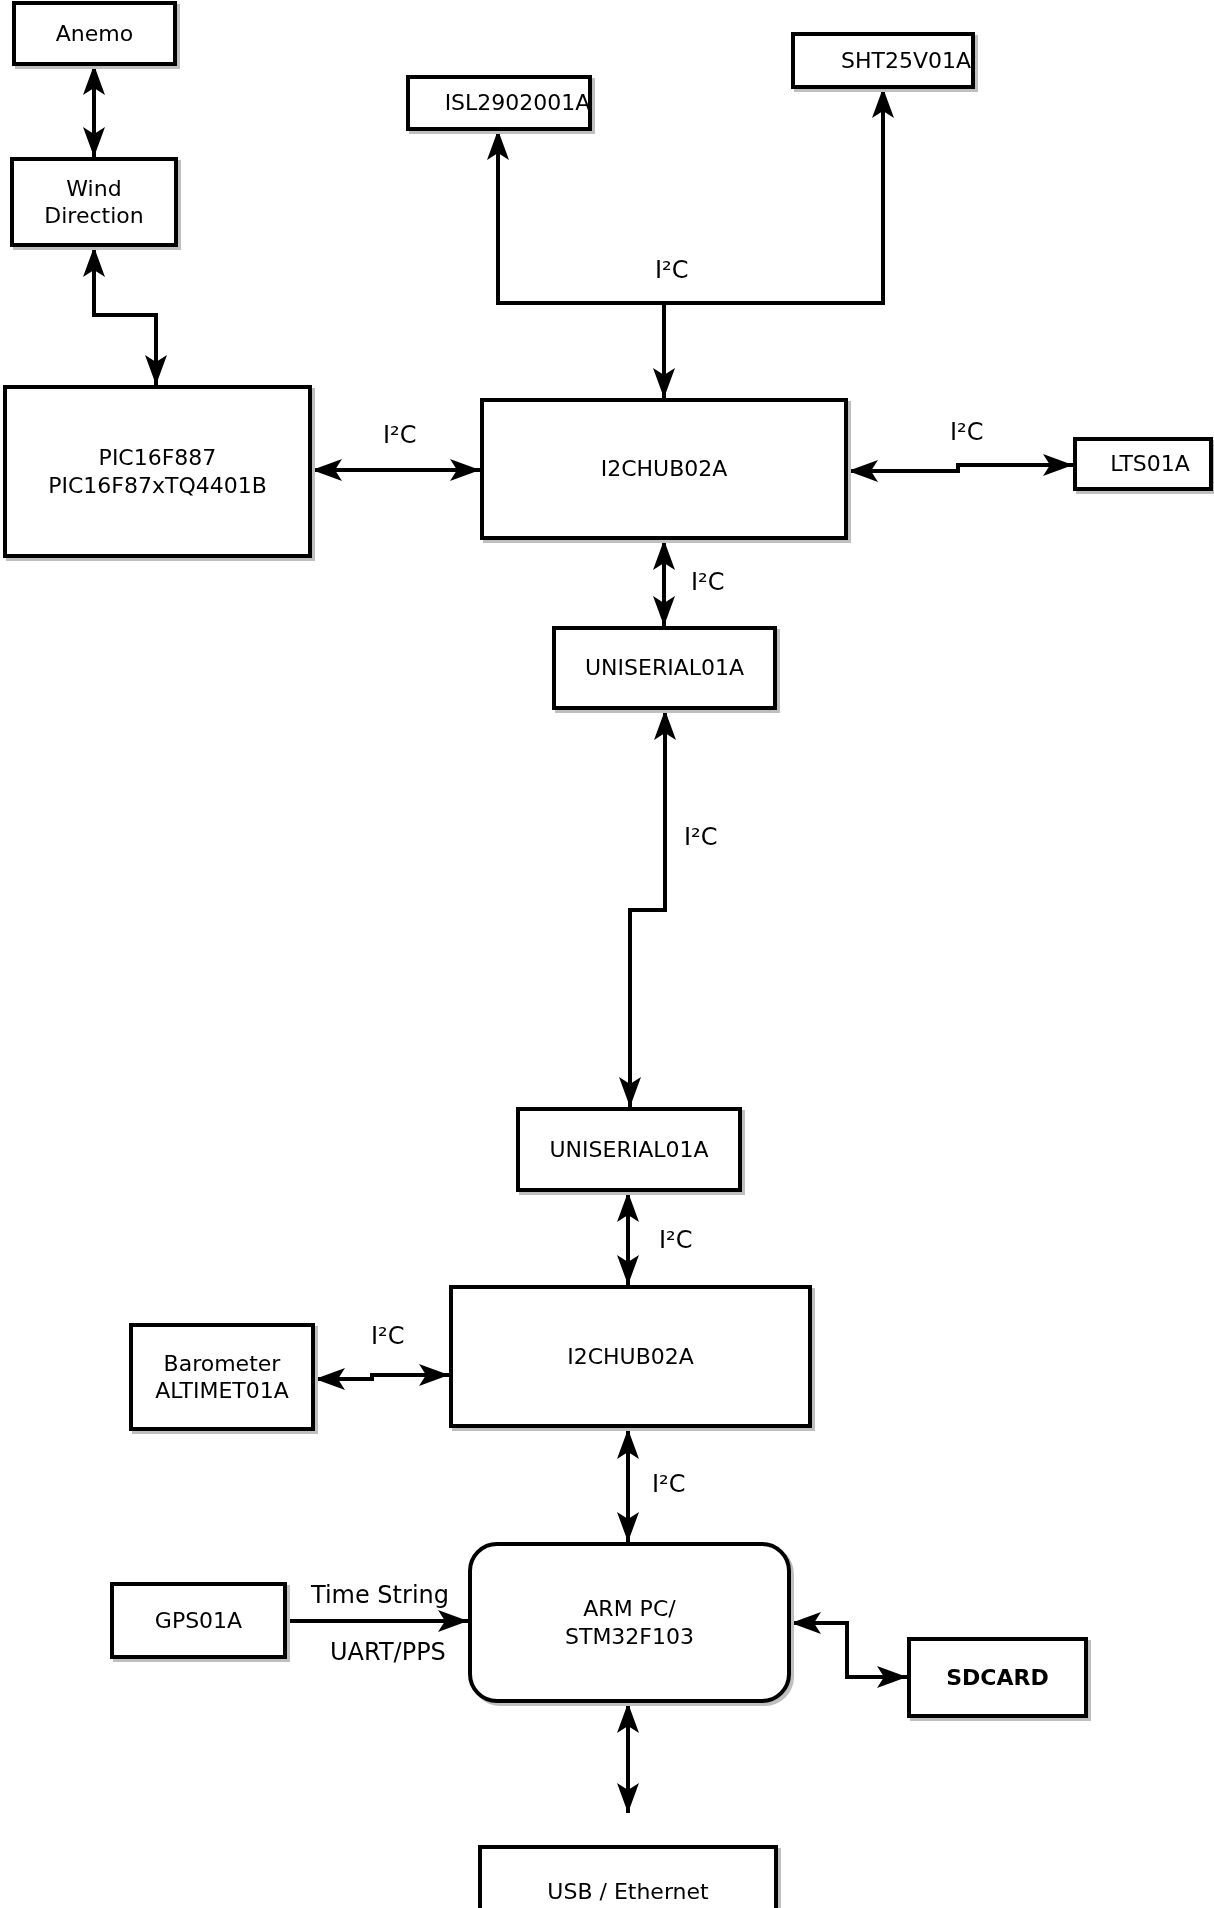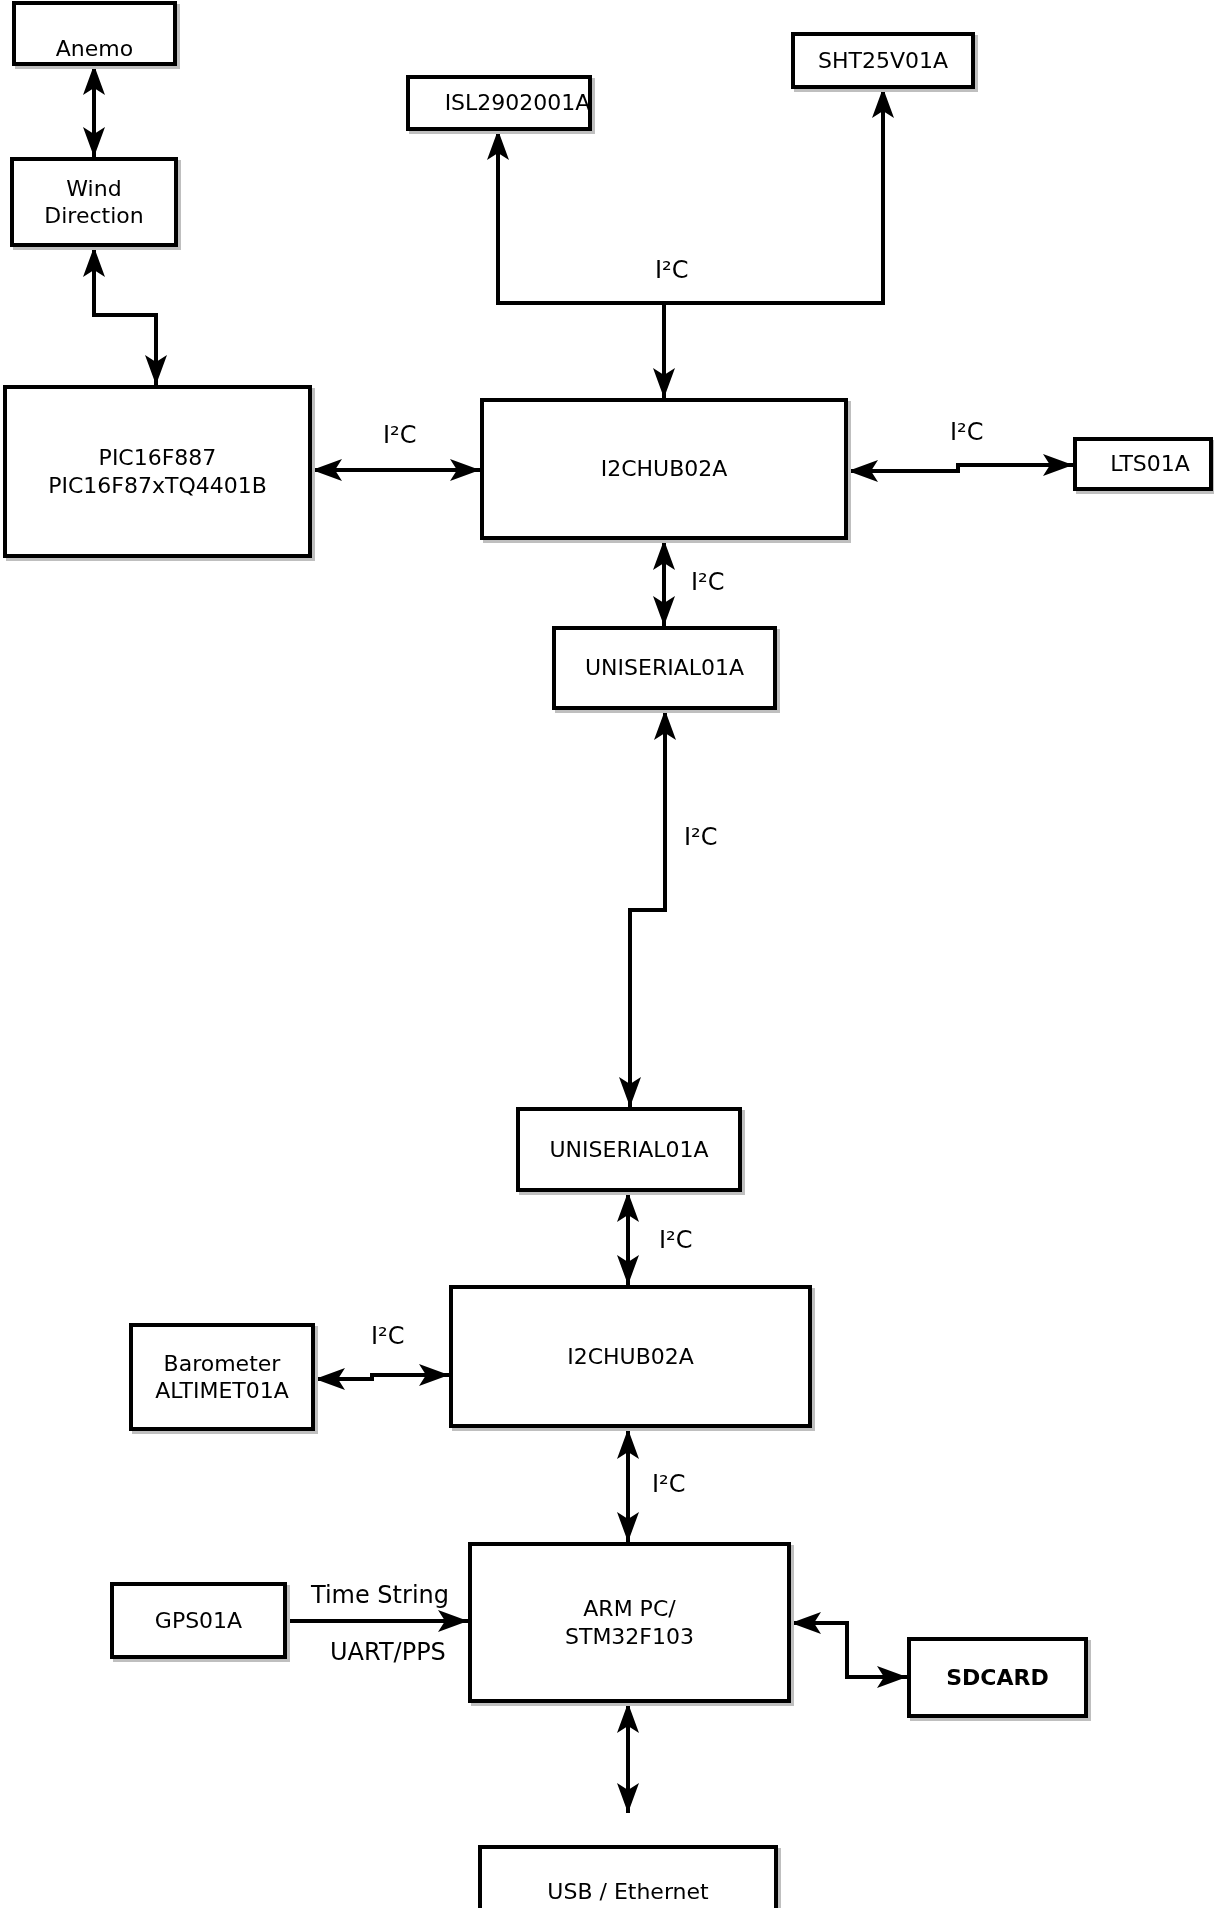--- a/index.html
+++ b/index.html
@@ -57,35 +57,35 @@
     <path class="wire" d="M664,540 V626" marker-start="url(#ah)" marker-end="url(#ah)"></path>
     <path class="wire" d="M665,710 V910 H630 V1107" marker-start="url(#ah)" marker-end="url(#ah)"></path>
     <path class="wire" d="M628,1192 V1285" marker-start="url(#ah)" marker-end="url(#ah)"></path>
     <path class="wire" d="M315,1379 H372 V1375 H449" marker-start="url(#ah)" marker-end="url(#ah)"></path>
     <path class="wire" d="M628,1429 V1542" marker-start="url(#ah)" marker-end="url(#ah)"></path>
     <path class="wire" d="M287,1621 H468" marker-end="url(#ah)"></path>
     <path class="wire" d="M791,1623 H847 V1677 H907" marker-start="url(#ah)" marker-end="url(#ah)"></path>
     <path class="wire" d="M628,1703 V1813" marker-start="url(#ah)" marker-end="url(#ah)"></path>
   </svg>
 
-  <div class="node" style="left:12px;top:1px;width:165px;height:65px;align-items:flex-end;">
+  <div class="node" style="left:12px;top:1px;width:165px;height:65px;">
     <span class="lbl">Anemo</span>
   </div>
   <div class="node" style="left:10px;top:157px;width:168px;height:90px;">
     <span class="lbl">Wind
 Direction</span>
   </div>
   <div class="node" style="left:3px;top:385px;width:309px;height:173px;">
     <span class="lbl">PIC16F887
 PIC16F87xTQ4401B</span>
   </div>
   <div class="node" style="left:406px;top:75px;width:186px;height:56px;padding-left:37px;">
     <span class="lbl">ISL2902001A</span>
   </div>
-  <div class="node" style="left:791px;top:32px;width:184px;height:57px;">
+  <div class="node" style="left:791px;top:32px;width:184px;height:57px;justify-content:flex-end;">
     <span class="lbl">SHT25V01A</span>
   </div>
   <div class="node" style="left:480px;top:398px;width:368px;height:142px;">
     <span class="lbl">I2CHUB02A</span>
   </div>
   <div class="node" style="left:1073px;top:437px;width:140px;height:54px;padding-left:14px;">
     <span class="lbl">LTS01A</span>
   </div>
   <div class="node" style="left:552px;top:626px;width:225px;height:84px;">
     <span class="lbl">UNISERIAL01A</span>
@@ -96,21 +96,21 @@
   <div class="node" style="left:129px;top:1323px;width:186px;height:108px;">
     <span class="lbl">Barometer
 ALTIMET01A</span>
   </div>
   <div class="node" style="left:449px;top:1285px;width:363px;height:143px;">
     <span class="lbl">I2CHUB02A</span>
   </div>
   <div class="node" style="left:110px;top:1582px;width:177px;height:77px;">
     <span class="lbl">GPS01A</span>
   </div>
-  <div class="node" style="left:468px;top:1542px;width:323px;height:161px;">
+  <div class="node" style="left:468px;top:1542px;width:323px;height:161px;border-radius:29px;">
     <span class="lbl">ARM PC/
 STM32F103</span>
   </div>
   <div class="node" style="left:907px;top:1637px;width:181px;height:81px;font-weight:bold;">
     <span class="lbl">SDCARD</span>
   </div>
   <div class="node" style="left:478px;top:1813px;width:300px;height:94px;margin-top:32px;">
     <span class="lbl">USB / Ethernet</span>
   </div>
 

